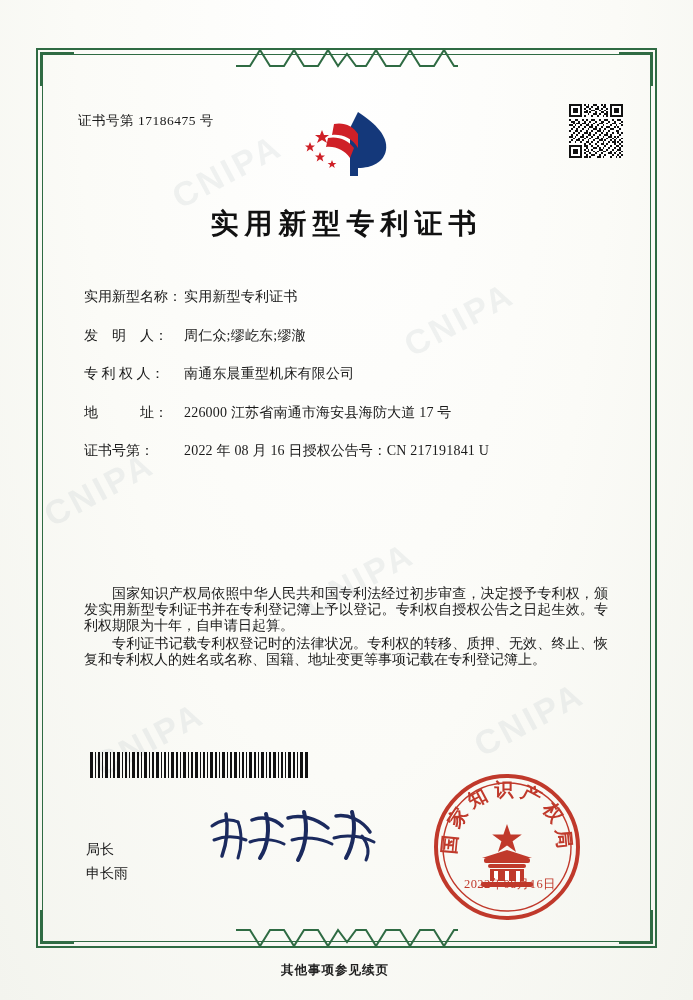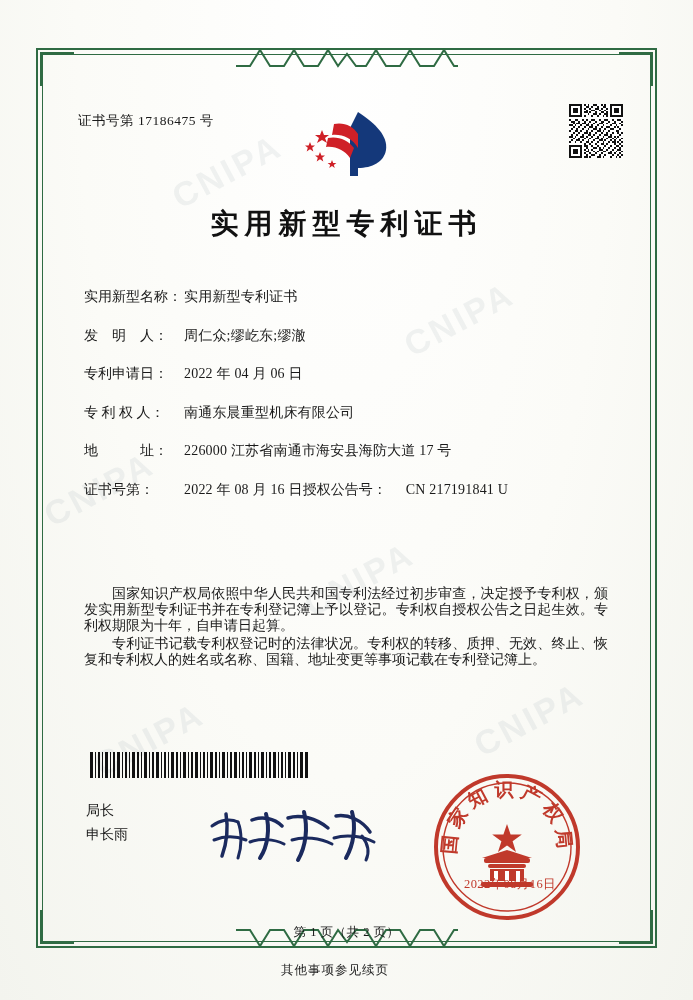--- a/index.html
+++ b/index.html
@@ -199,21 +199,21 @@
     text-align: center;
     font-size: 12.5px;
     color: #c0392b;
     letter-spacing: 0.4px;
   }
 
   
   .sign-label {
     position: absolute;
     left: 86px;
-    top: 799px;
+    top: 838px;
     font-size: 14px;
     line-height: 24px;
   }
   .signature {
     position: absolute;
     left: 204px;
     top: 806px;
     width: 180px;
     height: 62px;
   }
@@ -230,20 +230,21 @@
   }
   .footnote {
     position: absolute;
     left: 0;
     top: 962px;
     width: 670px;
     text-align: center;
     font-size: 12.5px;
     letter-spacing: 1px;
     color: #222;
+    font-weight: bold;
   }
 </style>
 </head>
 <body>
 
 <div class="page">
   <div class="paper-tint"></div>
 
   <div class="wm wm1">CNIPA</div>
   <div class="wm wm2">CNIPA</div>
@@ -522,36 +523,32 @@
   <div class="fields">
     <div class="row">
       <span class="label">实用新型名称：</span>
       <span class="value">实用新型专利证书</span>
     </div>
     <div class="row">
       <span class="label">发　明　人：</span>
       <span class="value">周仁众;缪屹东;缪澈</span>
     </div>
     <div class="row">
-      <span class="label">专利申请日：</span>
-      <span class="value">2022 年 04 月 06 日</span>
-    </div>
-    <div class="row">
       <span class="label">专 利 权 人：</span>
       <span class="value">南通东晨重型机床有限公司</span>
     </div>
     <div class="row">
       <span class="label">地　　　址：</span>
       <span class="value">226000 江苏省南通市海安县海防大道 17 号</span>
     </div>
     <div class="row">
       <span class="label">证书号第：</span>
       <span class="value">2022 年 08 月 16 日</span>
       <span class="label2">授权公告号：</span>
-      <span class="value" style="margin-left:19px">CN 217191841 U</span>
+      <span class="value" style="margin-left:0">CN 217191841 U</span>
     </div>
   </div>
 
   <div class="paras">
     <p>国家知识产权局依照中华人民共和国专利法经过初步审查，决定授予专利权，颁发实用新型专利证书并在专利登记簿上予以登记。专利权自授权公告之日起生效。专利权期限为十年，自申请日起算。</p>
     <p>专利证书记载专利权登记时的法律状况。专利权的转移、质押、无效、终止、恢复和专利权人的姓名或名称、国籍、地址变更等事项记载在专利登记簿上。</p>
   </div>
 
   <svg class="barcode" viewBox="0 0 218 26" shape-rendering="crispEdges">
     <g fill="#111">
@@ -655,15 +652,14 @@
 
     <defs>
       <path id="sealArc" d="M 75,75 m -51,0 a 51,51 0 1,1 102,0" fill="none"></path>
     </defs>
     <text font-family="'Liberation Serif', serif" font-size="19" font-weight="bold" fill="#c0392b" letter-spacing="6">
       <textPath href="#sealArc" startOffset="50%" text-anchor="middle">国家知识产权局</textPath>
     </text>
   </svg>
   <div class="seal-date">2022年08月16日</div>
 
-  <div class="page-no">第 1 页（共 2 页）</div>
   <div class="footnote">其他事项参见续页</div>
 </div>
 
 </body></html>

